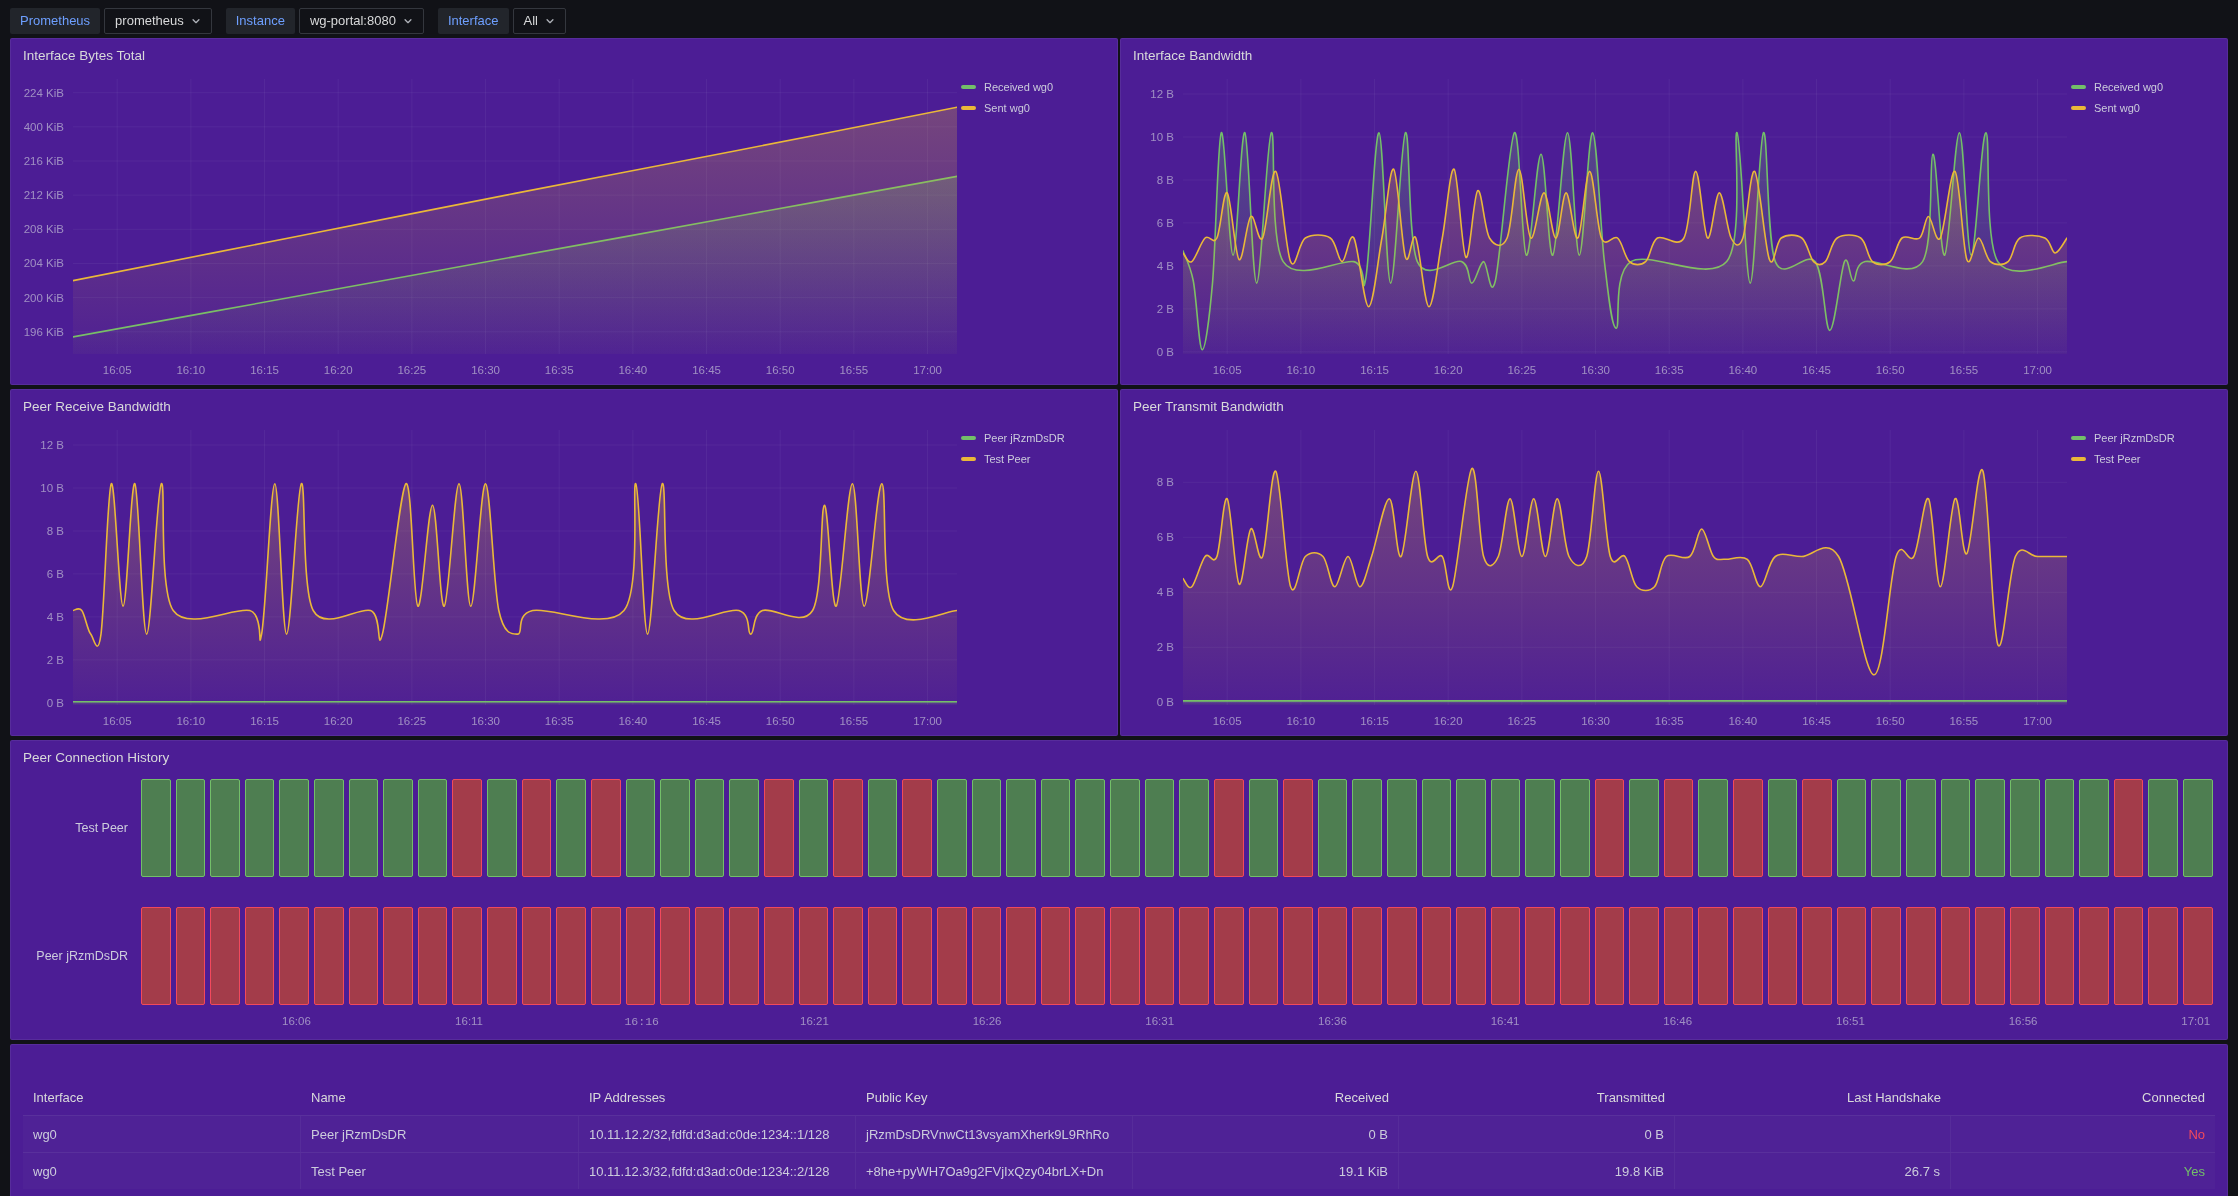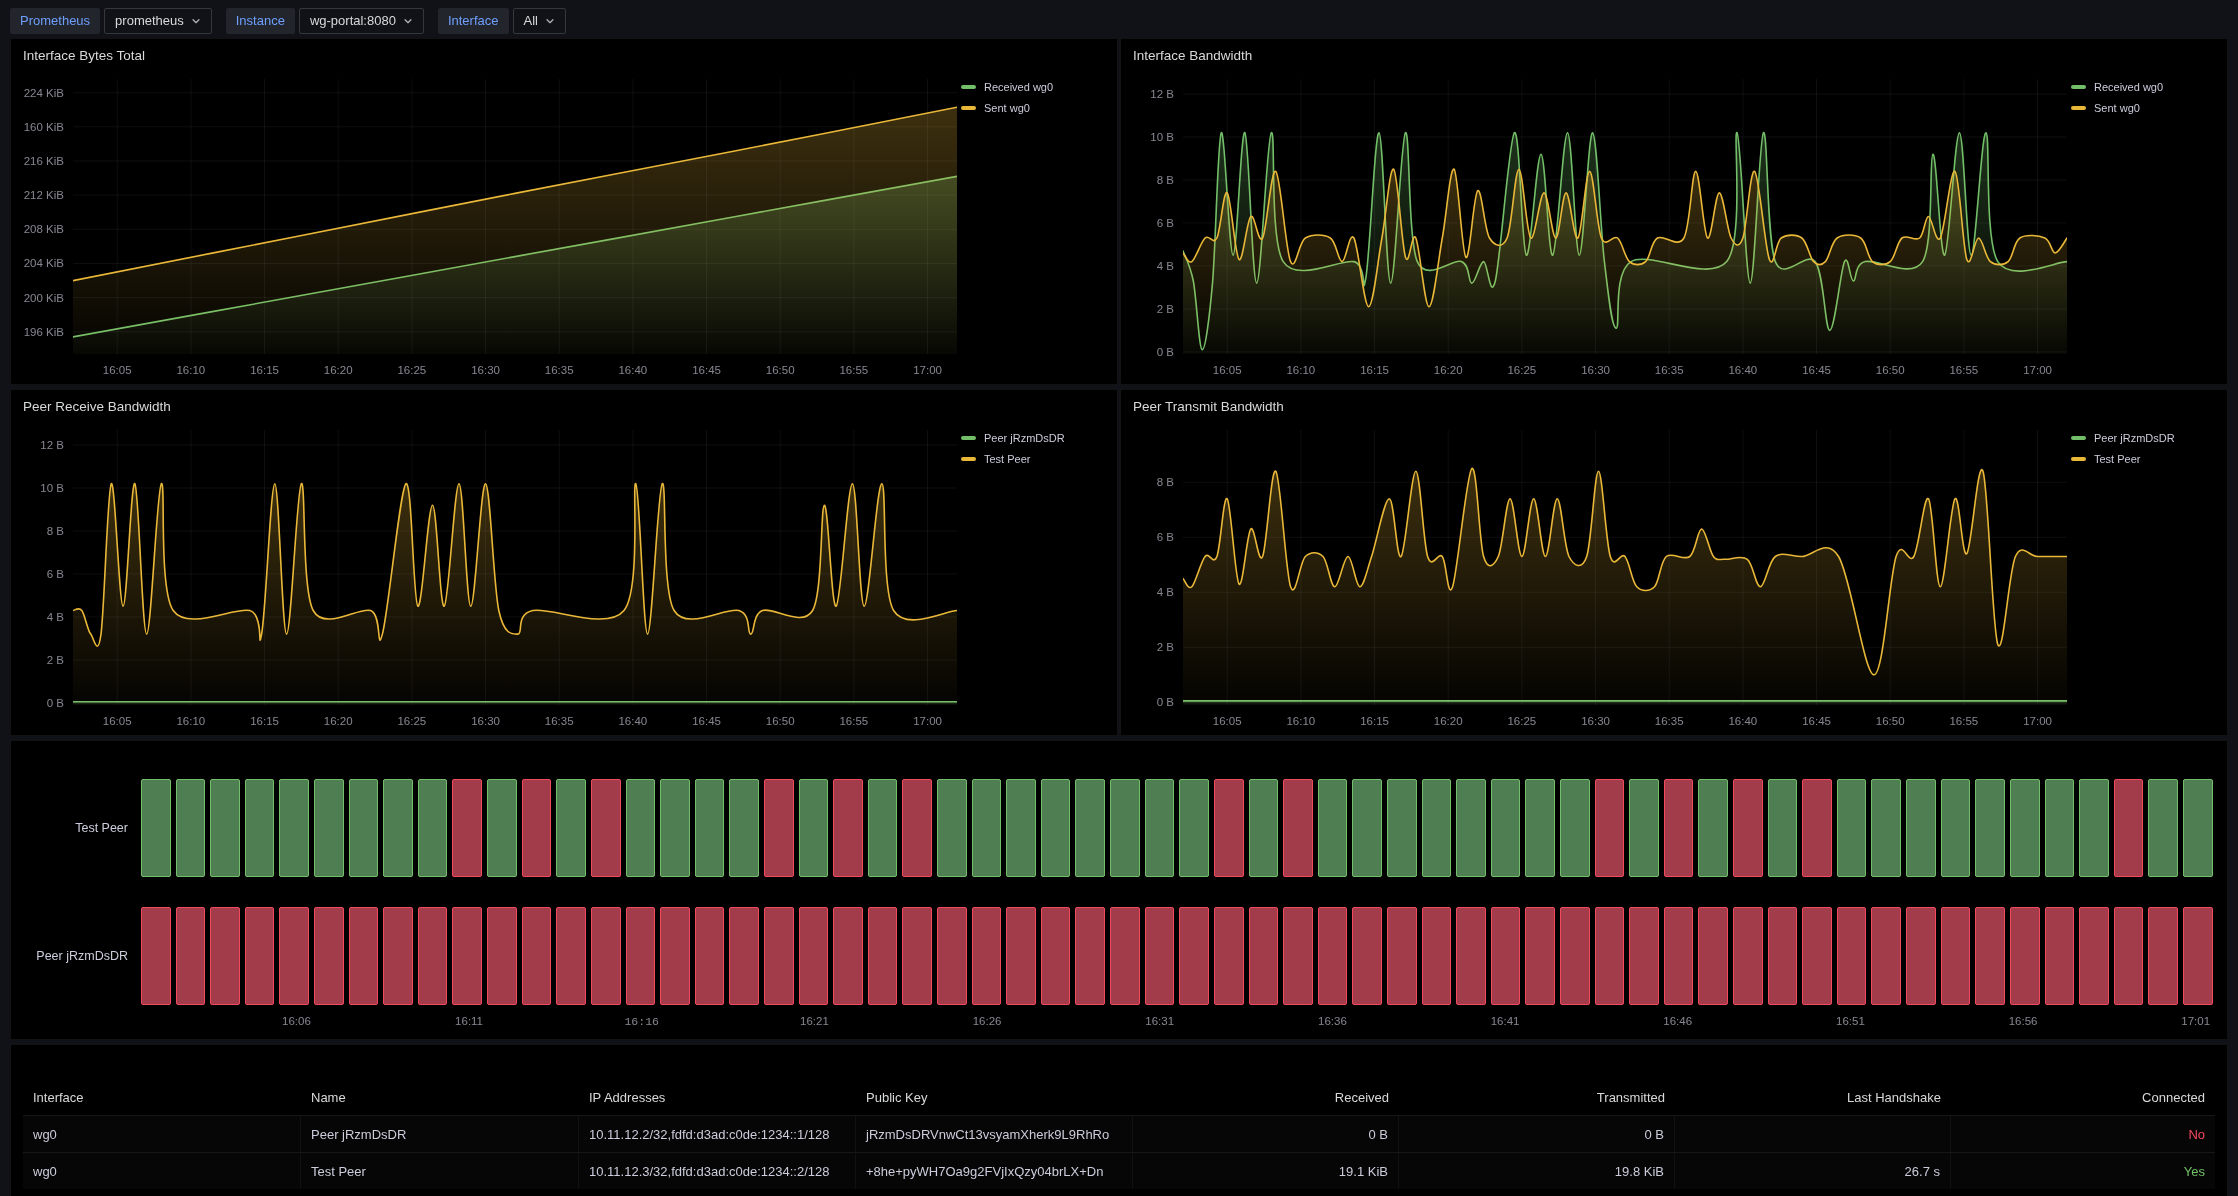--- a/index.html
+++ b/index.html
@@ -22,21 +22,21 @@
   }
   .var-value {
     display:flex; align-items:center; gap:7px; padding:0 10px;
     background:#111217; border:1px solid #34373e; border-radius:2px;
     color:#d8d9da; font-size:13px; cursor:pointer;
   }
   .chev { width:10px; height:10px; color:#aeb1b8; }
 
   
   .panel {
-    position:absolute; background:#000000;
+    position:absolute; background:#4c1d95;
     border:1px solid rgba(204,204,220,0.09); border-radius:2px;
   }
   .panel-title {
     font-size:13.5px; font-weight:500; color:#d8d9da;
     padding:9px 12px 0 12px; height:28px; cursor:pointer; white-space:nowrap;
   }
   .ts-body { position:absolute; left:0; right:0; top:28px; bottom:0; }
   .plot { position:absolute; left:62px; right:160px; top:12px; bottom:30px; }
   .plot svg { position:absolute; inset:0; overflow:visible; }
   .legend { position:absolute; top:14px; right:8px; width:148px; }
@@ -166,21 +166,21 @@
               <path d="M0 201.6 C36.8 194.3 147.3 172.5 221 158 C294.7 143.5 368.3 128.8 442 114.4 C515.7 100.1 589.3 86.1 663 71.7 C736.7 57.4 847.2 35.4 884 28.2 L884 275 L0 275 Z" fill="url(#interface_bytes_total_g1)" stroke="none"></path>
               <path d="M0 201.6 C36.8 194.3 147.3 172.5 221 158 C294.7 143.5 368.3 128.8 442 114.4 C515.7 100.1 589.3 86.1 663 71.7 C736.7 57.4 847.2 35.4 884 28.2" fill="none" stroke="#EAB839" stroke-width="1.6" stroke-linejoin="round" stroke-linecap="round"></path>
             </g>
           </svg>
           <div class="tick-y" style="top: 252.795px;">196 KiB</div>
           <div class="tick-y" style="top: 218.634px;">200 KiB</div>
           <div class="tick-y" style="top: 184.472px;">204 KiB</div>
           <div class="tick-y" style="top: 150.311px;">208 KiB</div>
           <div class="tick-y" style="top: 116.149px;">212 KiB</div>
           <div class="tick-y" style="top: 81.9876px;">216 KiB</div>
-          <div class="tick-y" style="top: 47.8261px;">160 KiB</div>
+          <div class="tick-y" style="top: 47.8261px;">400 KiB</div>
           <div class="tick-y" style="top: 13.6646px;">224 KiB</div>
           <div class="tick-x" style="left: 44.2px;">16:05</div>
           <div class="tick-x" style="left: 117.867px;">16:10</div>
           <div class="tick-x" style="left: 191.533px;">16:15</div>
           <div class="tick-x" style="left: 265.2px;">16:20</div>
           <div class="tick-x" style="left: 338.867px;">16:25</div>
           <div class="tick-x" style="left: 412.533px;">16:30</div>
           <div class="tick-x" style="left: 486.2px;">16:35</div>
           <div class="tick-x" style="left: 559.867px;">16:40</div>
           <div class="tick-x" style="left: 633.533px;">16:45</div>
@@ -422,20 +422,21 @@
           </div>
           <div class="legend-item">
             <span class="legend-chip" style="background: rgb(234, 184, 57);"></span>
             <span class="legend-label">Test Peer</span>
           </div>
         </div>
     </div>
   </section>
 
   <section class="panel" style="left:10px; top:740px; width:2218px; height:300px;">
+    <h2 class="panel-title">Peer Connection History</h2>
     <div class="status-body">
         <div class="status-rows">
           <div class="status-row">
             <div class="status-row-label">Test Peer</div>
             <div class="sbars">
               <div class="sbar up"></div>
               <div class="sbar up"></div>
               <div class="sbar up"></div>
               <div class="sbar up"></div>
               <div class="sbar up"></div>

